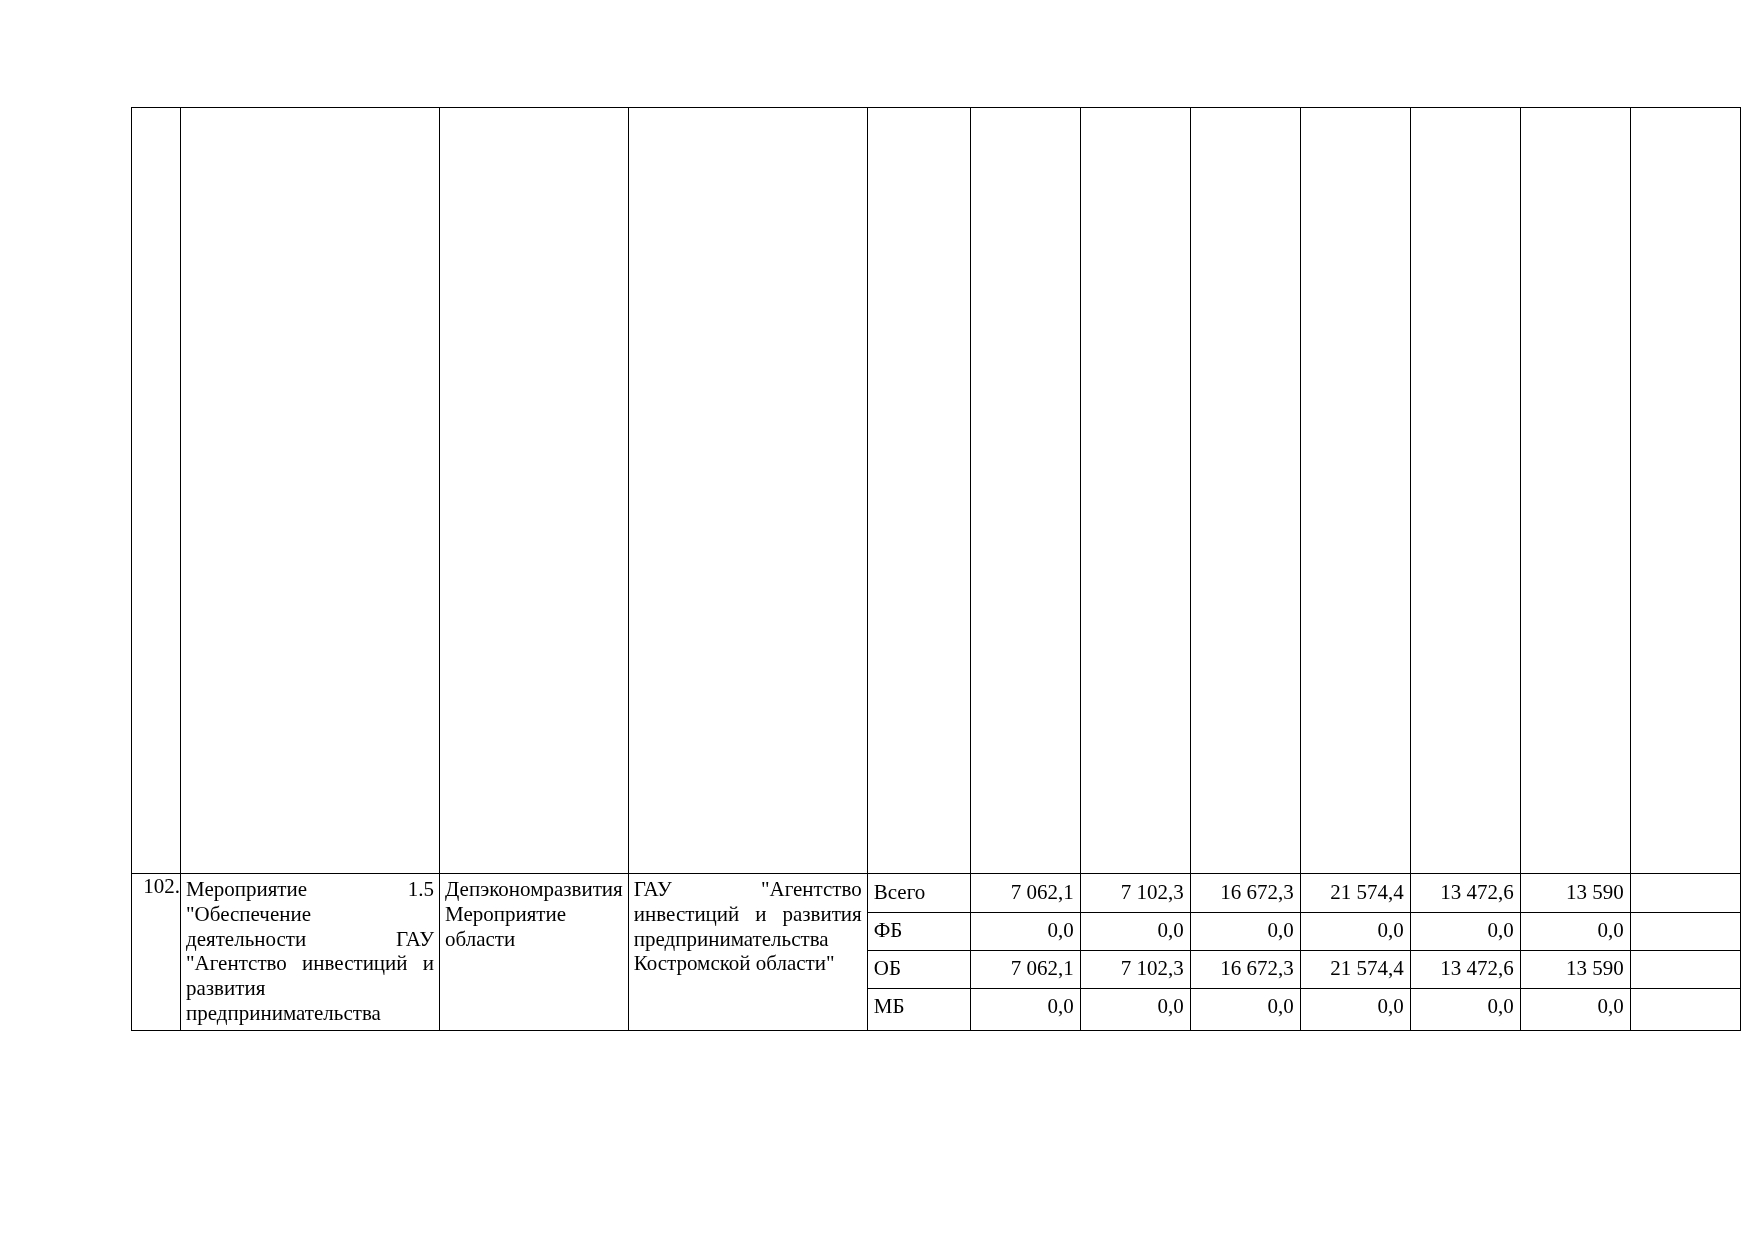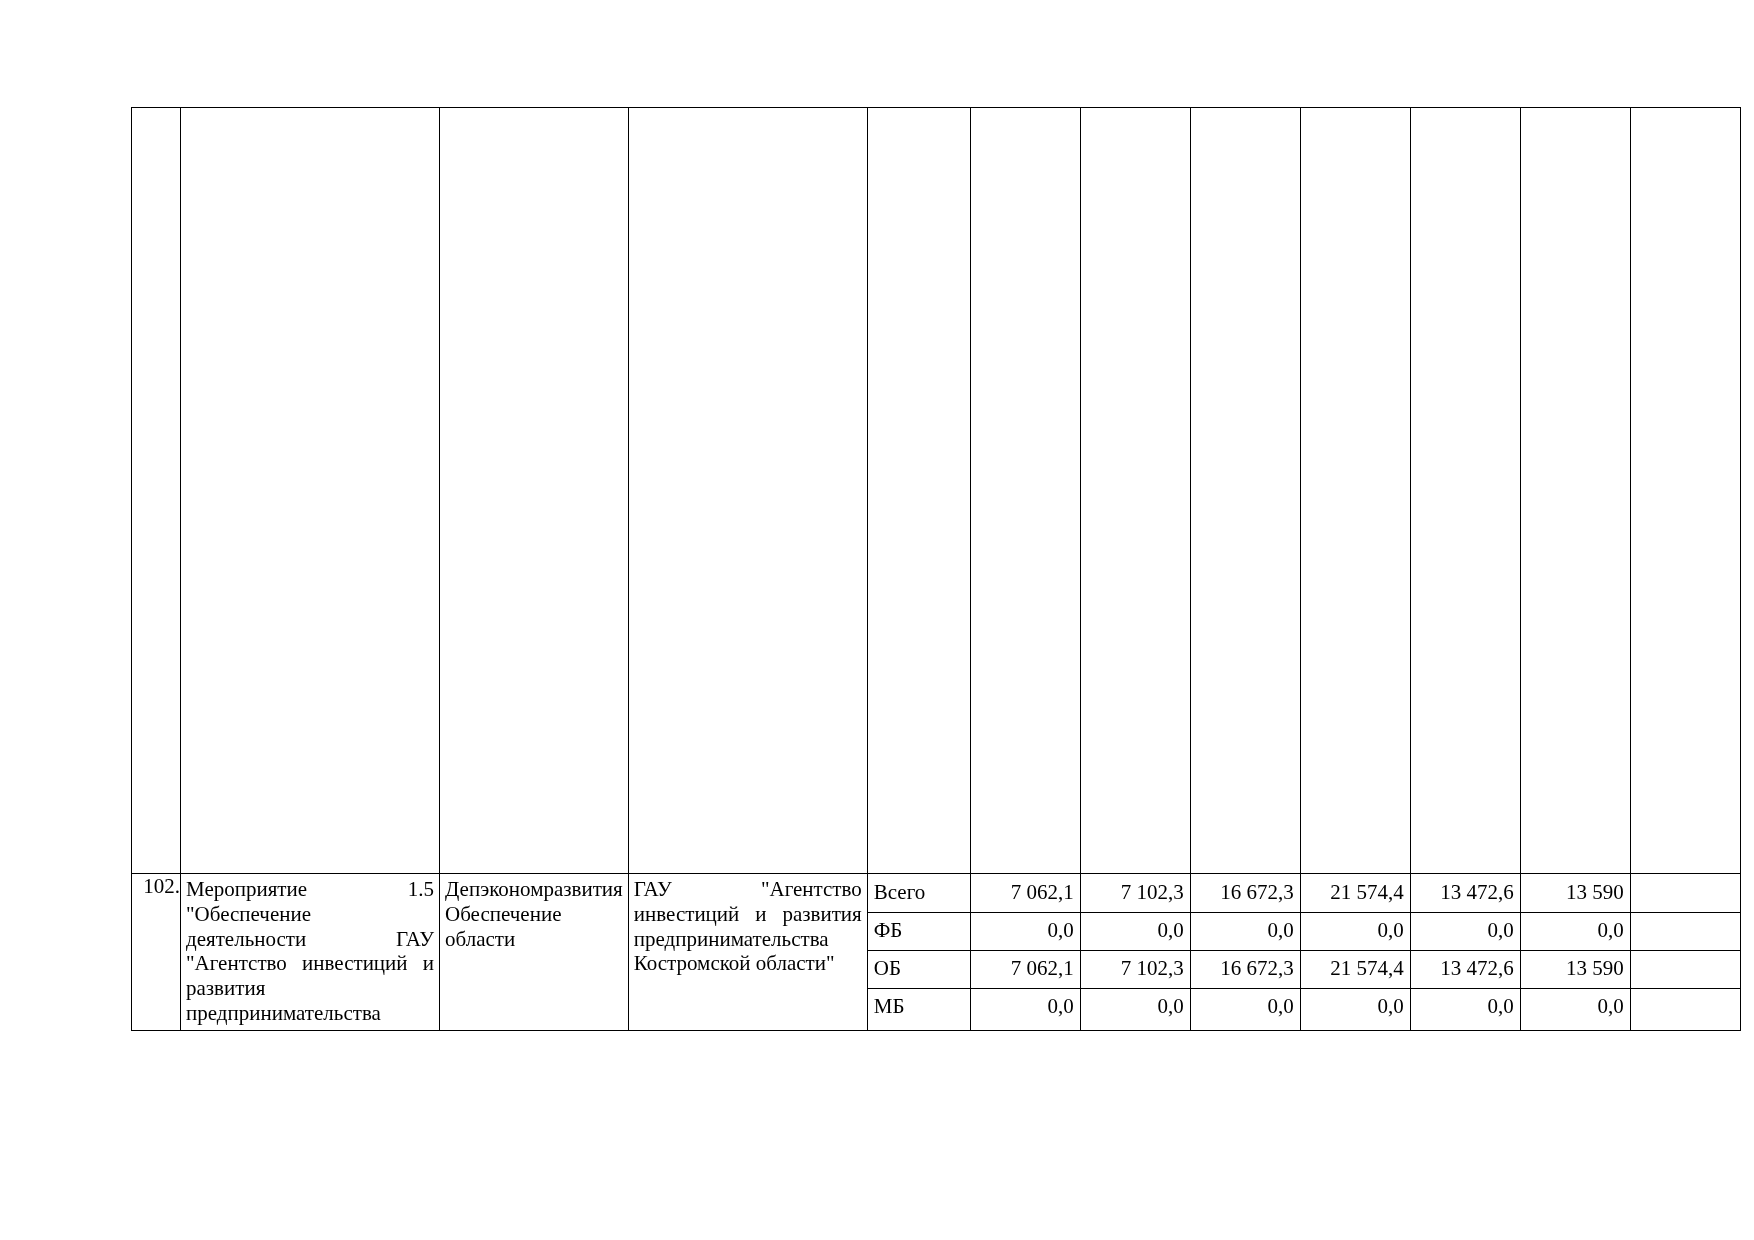--- a/index.html
+++ b/index.html
@@ -141,21 +141,21 @@
       </tr>
 
       <tr>
         <td class="num-cell">102.</td>
 
         <td>
           <div class="cell-pad txt-justify last-left">Мероприятие 1.5 "Обеспечение деятельности ГАУ "Агентство инвестиций и развития предпринимательства</div>
         </td>
 
         <td>
-          <div class="cell-pad txt-left">Депэкономразвития Обеспечение области</div>
+          <div class="cell-pad txt-left">Депэкономразвития Мероприятие области</div>
         </td>
 
         <td>
           <div class="cell-pad txt-justify last-left">ГАУ "Агентство инвестиций и развития предпринимательства Костромской области"</div>
         </td>
 
         <td class="nopad">
           <table class="sub">
             <tbody>
               <tr>

